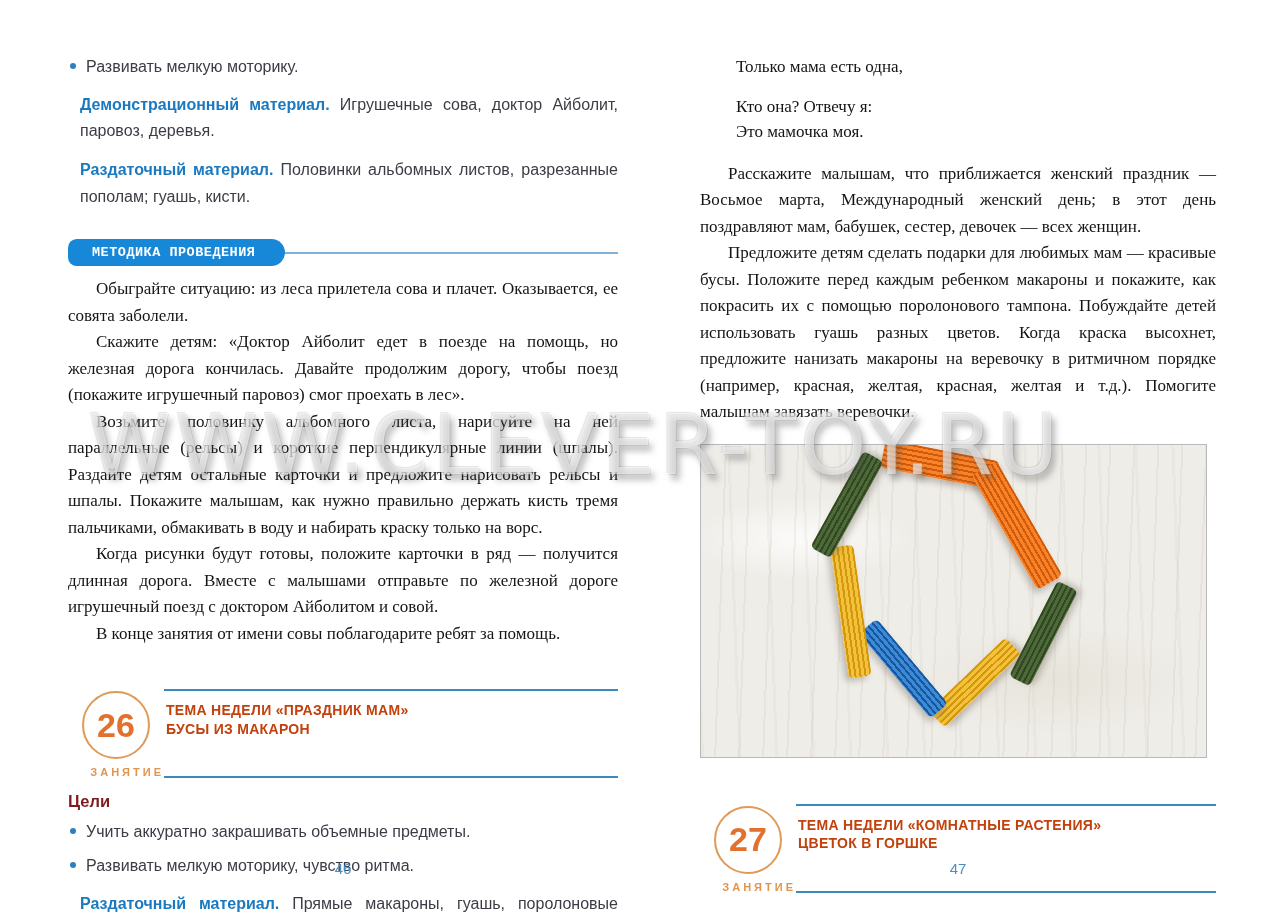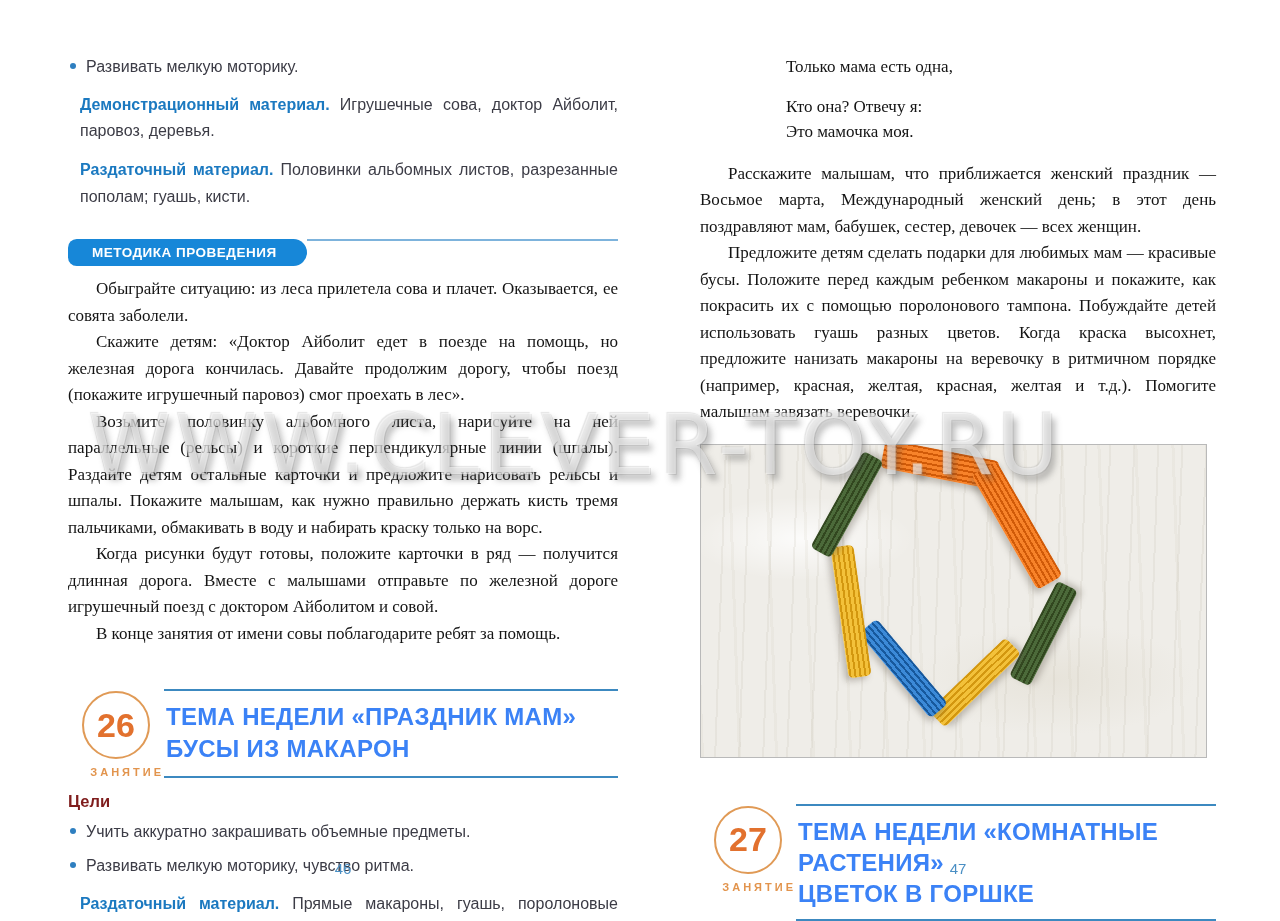--- a/index.html
+++ b/index.html
@@ -11,42 +11,42 @@
   .col.left{left:68px;width:550px;}
   .col.right{left:700px;width:516px;}
 
   
   .sans{font-family:"Liberation Sans",sans-serif;font-size:16px;line-height:1.68;color:#3c3c46;text-align:justify;margin:12px 0 0 12px;}
   .bluebold{color:#1b79c0;font-weight:bold;}
   .bullet-row{display:flex;align-items:flex-start;margin:8px 0 0 0;font-size:16px;line-height:1.6;color:#3c3c46;}
   .bullet-row .dot{width:6px;height:6px;border-radius:50%;background:#2e7fc0;margin:9px 10px 0 2px;flex:0 0 auto;}
 
   
-  .badge-row{display:flex;align-items:flex-start;margin-top:28px;}
+  .badge-row{display:flex;align-items:center;margin-top:28px;font-family:Liberation Mono, monospace;}
   .badge{background:#1787d8;color:#fff;font-weight:bold;font-size:13.5px;letter-spacing:.5px;
          padding:6px 30px 6px 24px;border-radius:9px 14px 14px 9px;white-space:nowrap;}
   .badge-rule{flex:1;height:2px;background:#7db3dc;margin-bottom:0;}
 
   
   .serif-block{margin-top:10px;}
   p.serif{font-family:"Liberation Serif",serif;font-size:17px;line-height:1.56;color:#141414;
           text-align:justify;text-indent:28px;margin:0;}
   .poem{font-family:"Liberation Serif",serif;font-size:17px;line-height:1.5;color:#141414;margin:10px 0 0 88px;}
-  .col.right .poem{margin-left:86px;}
+  .col.right .poem{margin-left:36px;}
 
   
   .lesson{display:flex;margin-top:42px;}
   .lesson-badge{width:96px;flex:0 0 auto;text-align:right;padding-top:2px;}
   .circle{width:64px;height:64px;border:2px solid #e09a56;border-radius:50%;margin:0 auto;
           display:flex;align-items:center;justify-content:center;
           font-size:34px;font-weight:bold;color:#e2712e;}
   .lesson-cap{margin-top:7px;font-size:11px;font-weight:bold;color:#e2944d;letter-spacing:3px;}
   .lesson-titles{flex:1;border-top:2px solid #3c89c0;border-bottom:2px solid #3c89c0;
                  padding:10px 0 10px 2px;margin-left:0;}
-  .lesson-titles .t{font-size:24px;font-weight:bold;color:#3b82f6;letter-spacing:.3px;line-height:1.3;}
+  .lesson-titles .t{font-size:14px;font-weight:bold;color:#c2410c;letter-spacing:.3px;line-height:1.3;}
 
   .goals-title{color:#7f1d1d;font-weight:bold;font-size:16.5px;margin-top:14px;}
   .pagenum{position:absolute;top:860px;text-align:center;color:#4a8fc4;font-size:15px;font-family:"Liberation Sans",sans-serif;}
   #pn-left{left:68px;width:550px;}
   #pn-right{left:700px;width:516px;}
 
   
   .photo{position:relative;width:505px;height:312px;margin-top:18px;border:1px solid #b9b9b9;
          background:#eeece6;overflow:hidden;}
   .photo .wood{position:absolute;inset:0;

